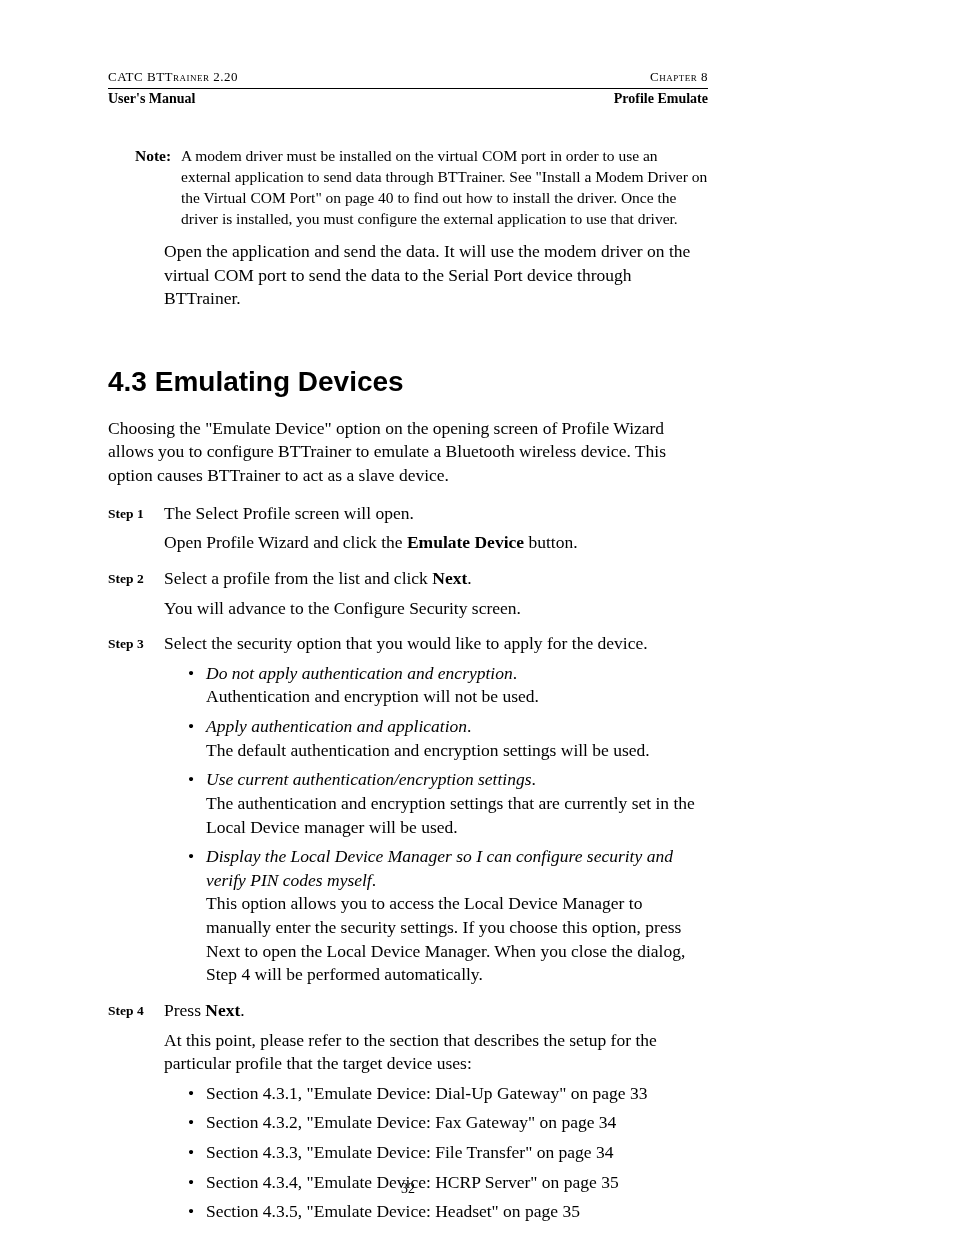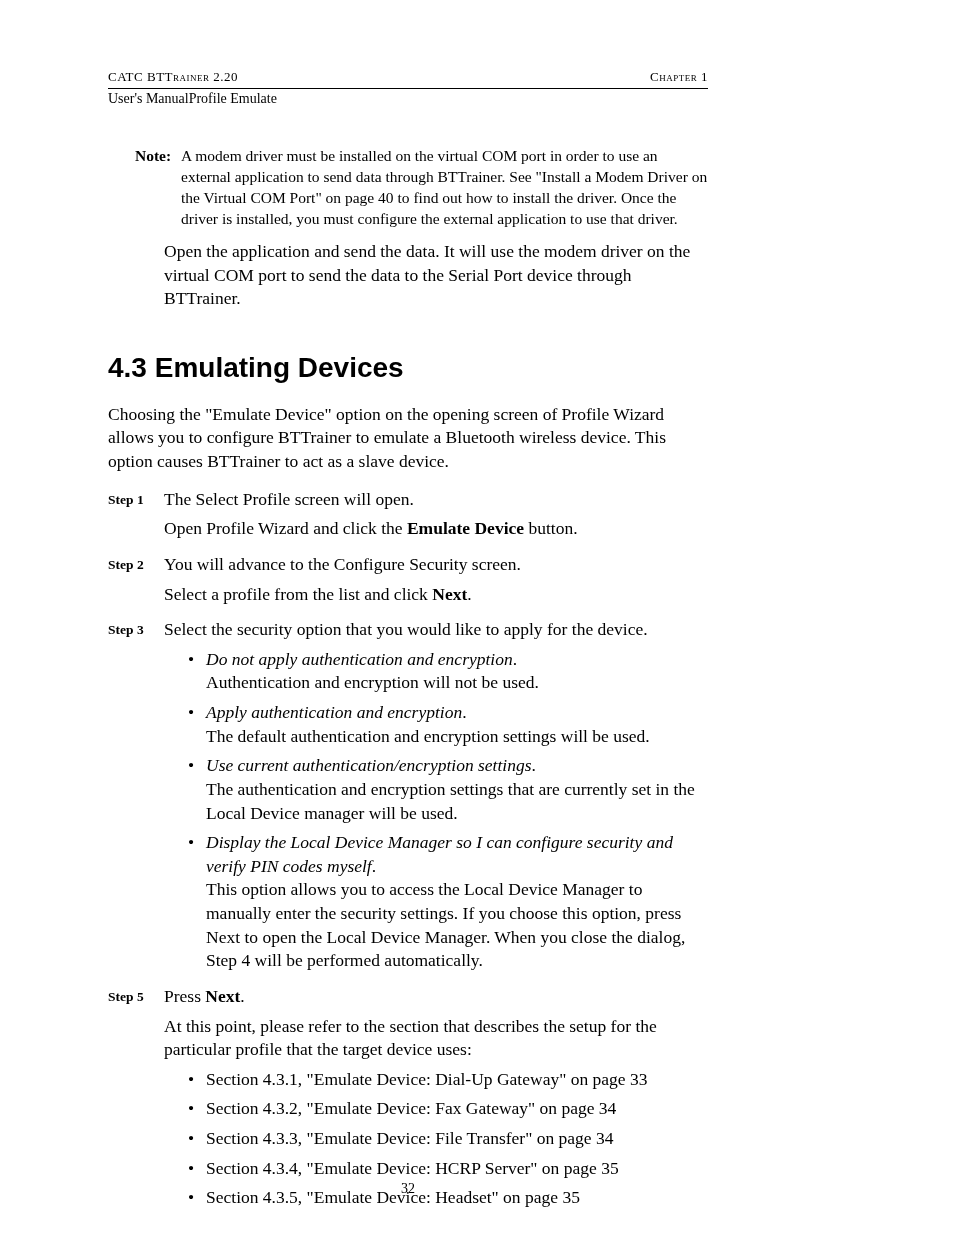--- a/index.html
+++ b/index.html
@@ -8,26 +8,26 @@
     box-sizing:border-box;
     padding:68px 108px 0 108px;
     font-family:"Times New Roman",Times,serif;
     font-size:17.5px;line-height:1.35;
     position:relative;
   }
   .hdr{display:flex;justify-content:space-between;font-size:13px;}
   .hdr-left{font-variant:small-caps;letter-spacing:.5px;}
   .hdr-right{font-variant:small-caps;letter-spacing:.5px;}
   .hr1{border:0;border-top:1px solid #000;margin:2px 0 1px 0;}
-  .sub{display:flex;font-size:14px;font-weight:normal;margin-bottom:38px;}
+  .sub{display:flex;justify-content:space-between;font-size:14px;font-weight:bold;margin-bottom:38px;}
   .note-row{display:flex;margin-left:27px;margin-bottom:10px;font-size:15.5px;}
   .note-row .nl{font-weight:bold;min-width:46px;}
   .note-row .nt{flex:1;}
   .para{margin:10px 0 0 56px;}
-  h2.section{font-family:Arial,Helvetica,sans-serif;font-weight:bold;font-size:28px;margin:38px 0 16px 0;}
+  h2.section{font-family:Arial,Helvetica,sans-serif;font-weight:bold;font-size:28px;margin:52px 0 16px 0;}
   .intro{margin:0 0 14px 0;}
   .step{display:flex;margin:6px 0 0 0;justify-content:space-between;}
   .step .sl{font-weight:bold;font-size:13.5px;min-width:56px;padding-top:3px;}
   .step .sc{flex:1;}
   .step .sc p{margin:0 0 6px 0;}
   ul.opts{list-style:none;padding:0;margin:4px 0 0 24px;}
   ul.opts>li{position:relative;padding-left:18px;margin:6px 0;}
   ul.opts>li:before{content:"•";position:absolute;left:0;top:0;}
   ul.refs{list-style:none;padding:0;margin:4px 0 0 24px;}
   ul.refs>li{position:relative;padding-left:18px;margin:6px 0;}
@@ -35,21 +35,21 @@
   .it{font-style:italic;}
   .b{font-weight:bold;}
   .pgnum{position:absolute;bottom:36px;left:0;right:0;text-align:center;font-size:14px;}
 </style>
 </head>
 <body>
 
 <div class="page">
   <div class="hdr">
     <span class="hdr-left">CATC BTTrainer 2.20</span>
-    <span class="hdr-right">Chapter 1</span>
+    <span class="hdr-right">Chapter 8</span>
   </div>
   <hr class="hr1">
   <div class="sub">
     <span>User's Manual</span>
     <span>Profile Emulate</span>
   </div>
 
   <div class="note-row">
     <span class="nl">Note:</span>
     <span class="nt">A modem driver must be installed on the virtual COM port in order to use an external application to send data through BTTrainer. See "Install a Modem Driver on the Virtual COM Port" on page 40 to find out how to install the driver. Once the driver is installed, you must configure the external application to use that driver.</span>
@@ -65,40 +65,40 @@
     <div class="sl">Step 1</div>
     <div class="sc">
       <p>The Select Profile screen will open.</p>
       <p><span>Open Profile Wizard and click the </span><span class="b">Emulate Device</span><span> button.</span></p>
     </div>
   </div>
 
   <div class="step">
     <div class="sl">Step 2</div>
     <div class="sc">
+      <p><span>Select a profile from the list and click </span><span class="b">Next</span><span>.</span></p>
       <p>You will advance to the Configure Security screen.</p>
-      <p><span>Select a profile from the list and click </span><span class="b">Next</span><span>.</span></p>
     </div>
   </div>
 
   <div class="step">
     <div class="sl">Step 3</div>
     <div class="sc">
       <p>Select the security option that you would like to apply for the device.</p>
       <ul class="opts">
         <li><span class="it">Do not apply authentication and encryption</span>.<br><span>Authentication and encryption will not be used.</span></li>
-        <li><span class="it">Apply authentication and encryption</span>.<br><span>The default authentication and encryption settings will be used.</span></li>
+        <li><span class="it">Apply authentication and application</span>.<br><span>The default authentication and encryption settings will be used.</span></li>
         <li><span class="it">Use current authentication/encryption settings</span>.<br><span>The authentication and encryption settings that are currently set in the Local Device manager will be used.</span></li>
         <li><span class="it">Display the Local Device Manager so I can configure security and verify PIN codes myself</span>.<br><span>This option allows you to access the Local Device Manager to manually enter the security settings. If you choose this option, press Next to open the Local Device Manager. When you close the dialog, Step 4 will be performed automatically.</span></li>
       </ul>
     </div>
   </div>
 
   <div class="step">
-    <div class="sl">Step 5</div>
+    <div class="sl">Step 4</div>
     <div class="sc">
       <p><span>Press </span><span class="b">Next</span><span>.</span></p>
       <p>At this point, please refer to the section that describes the setup for the particular profile that the target device uses:</p>
       <ul class="refs">
         <li>Section 4.3.1, "Emulate Device: Dial-Up Gateway" on page 33</li>
         <li>Section 4.3.2, "Emulate Device: Fax Gateway" on page 34</li>
         <li>Section 4.3.3, "Emulate Device: File Transfer" on page 34</li>
         <li>Section 4.3.4, "Emulate Device: HCRP Server" on page 35</li>
         <li>Section 4.3.5, "Emulate Device: Headset" on page 35</li>
       </ul>

